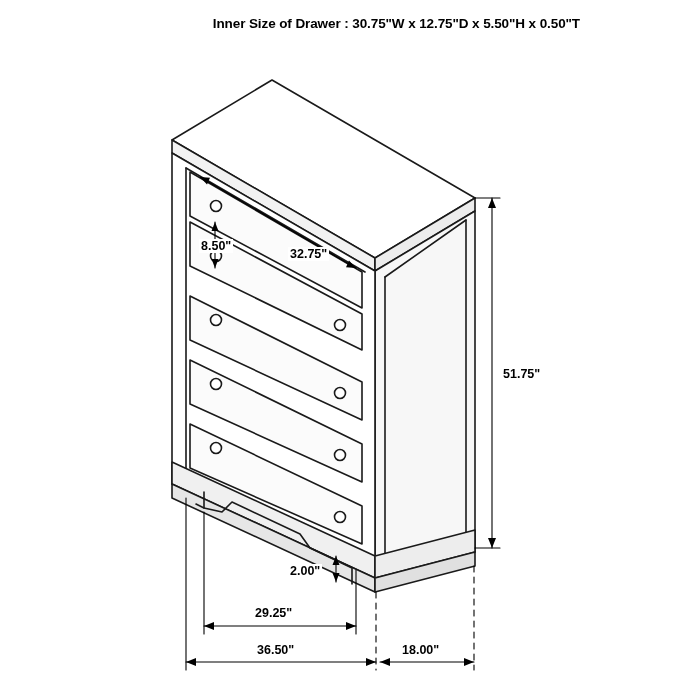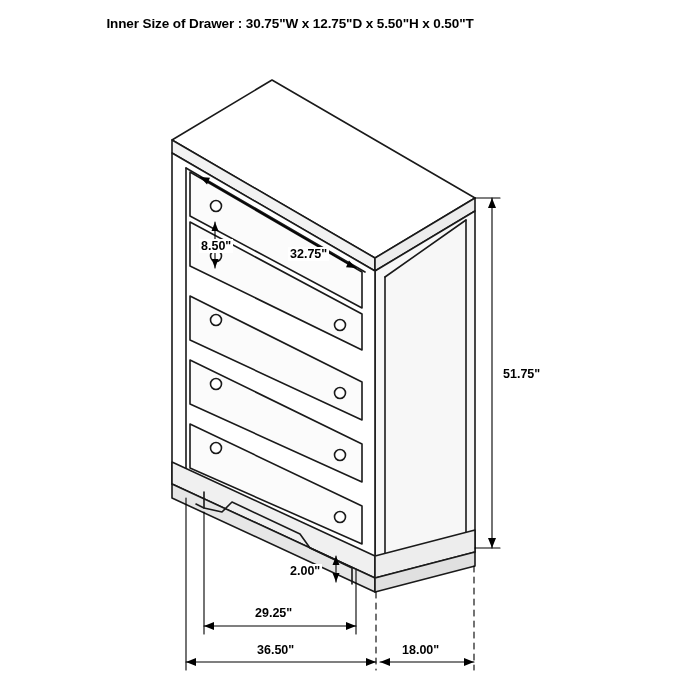--- a/index.html
+++ b/index.html
@@ -18,21 +18,21 @@
   #stage {
     position: relative;
     width: 700px;
     height: 700px;
   }
   #title {
     position: absolute;
     top: 16px;
     left: 0;
     width: 580px;
-    text-align: center;
+    text-align: right;
     font-size: 13.5px;
     font-weight: bold;
     letter-spacing: -0.1px;
     color: #000;
   }
   svg.drawing {
     position: absolute;
     top: 0;
     left: 0;
     width: 700px;

